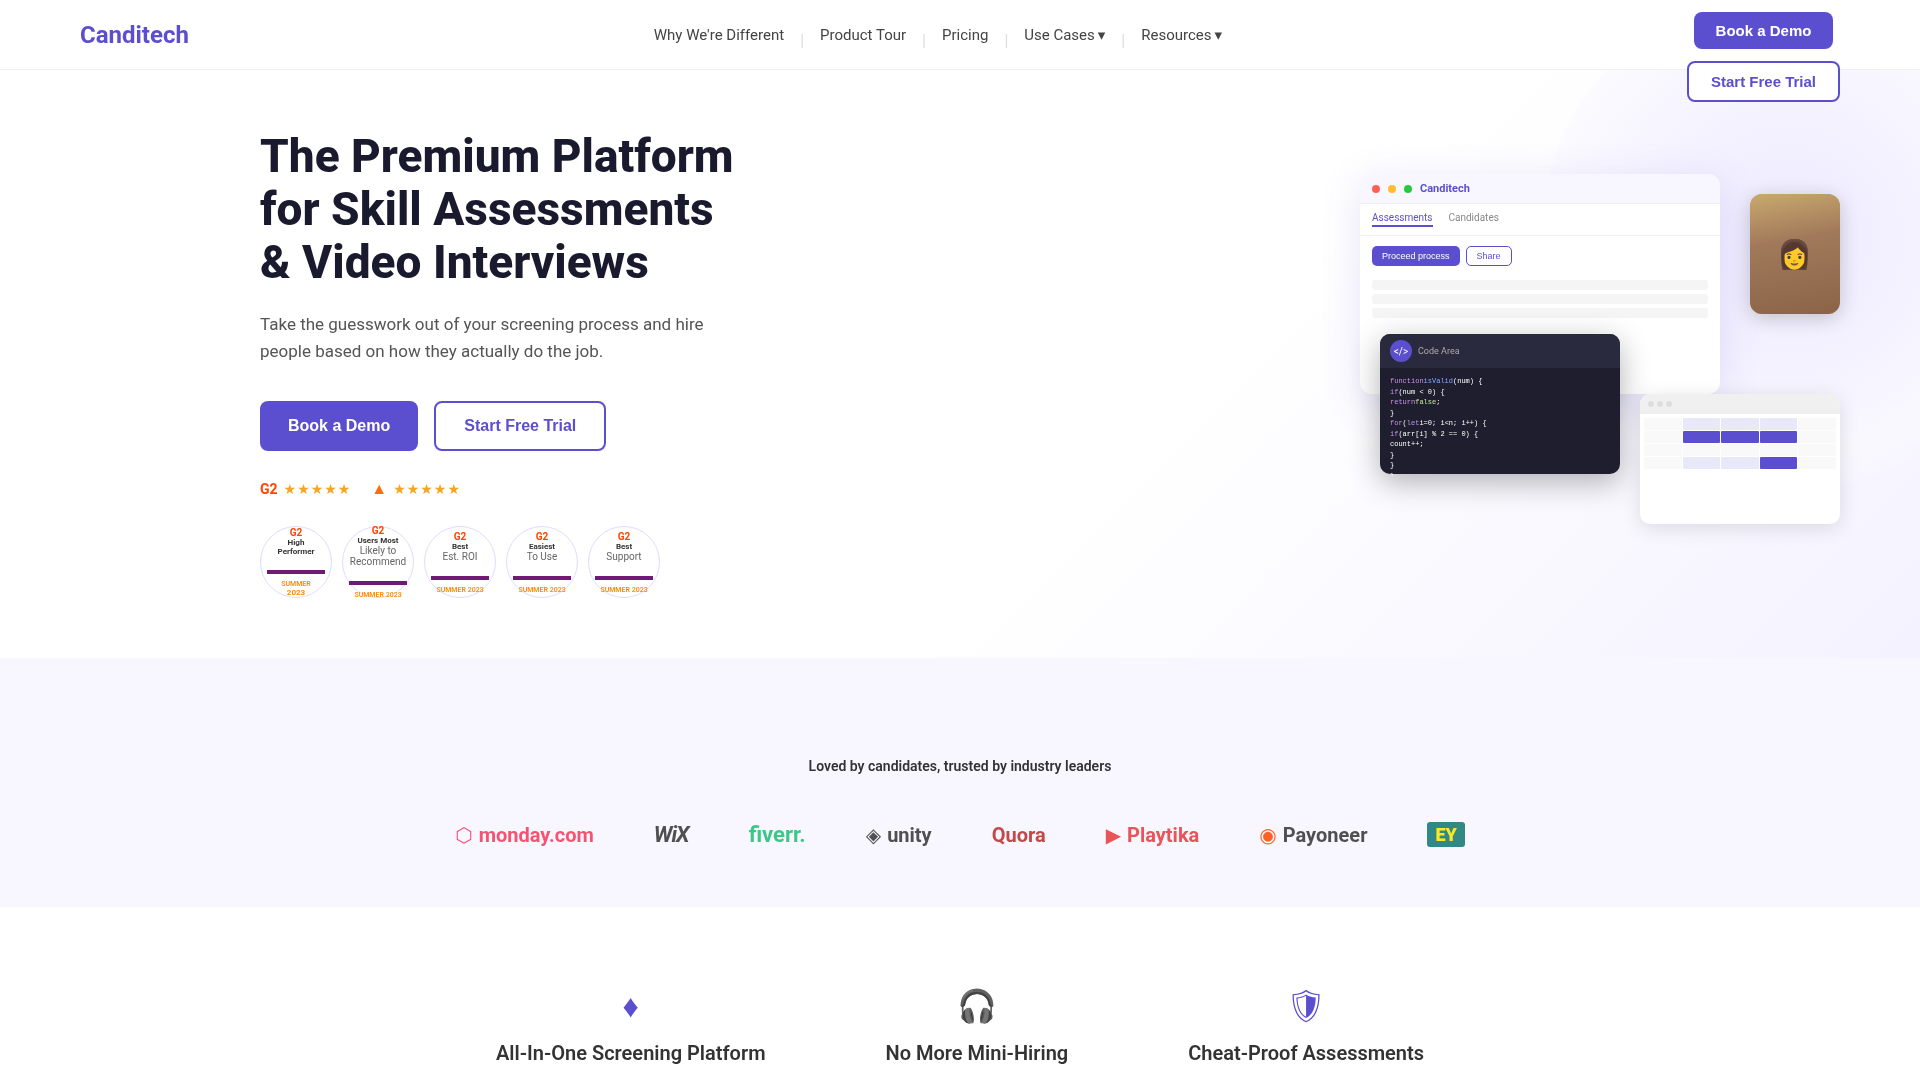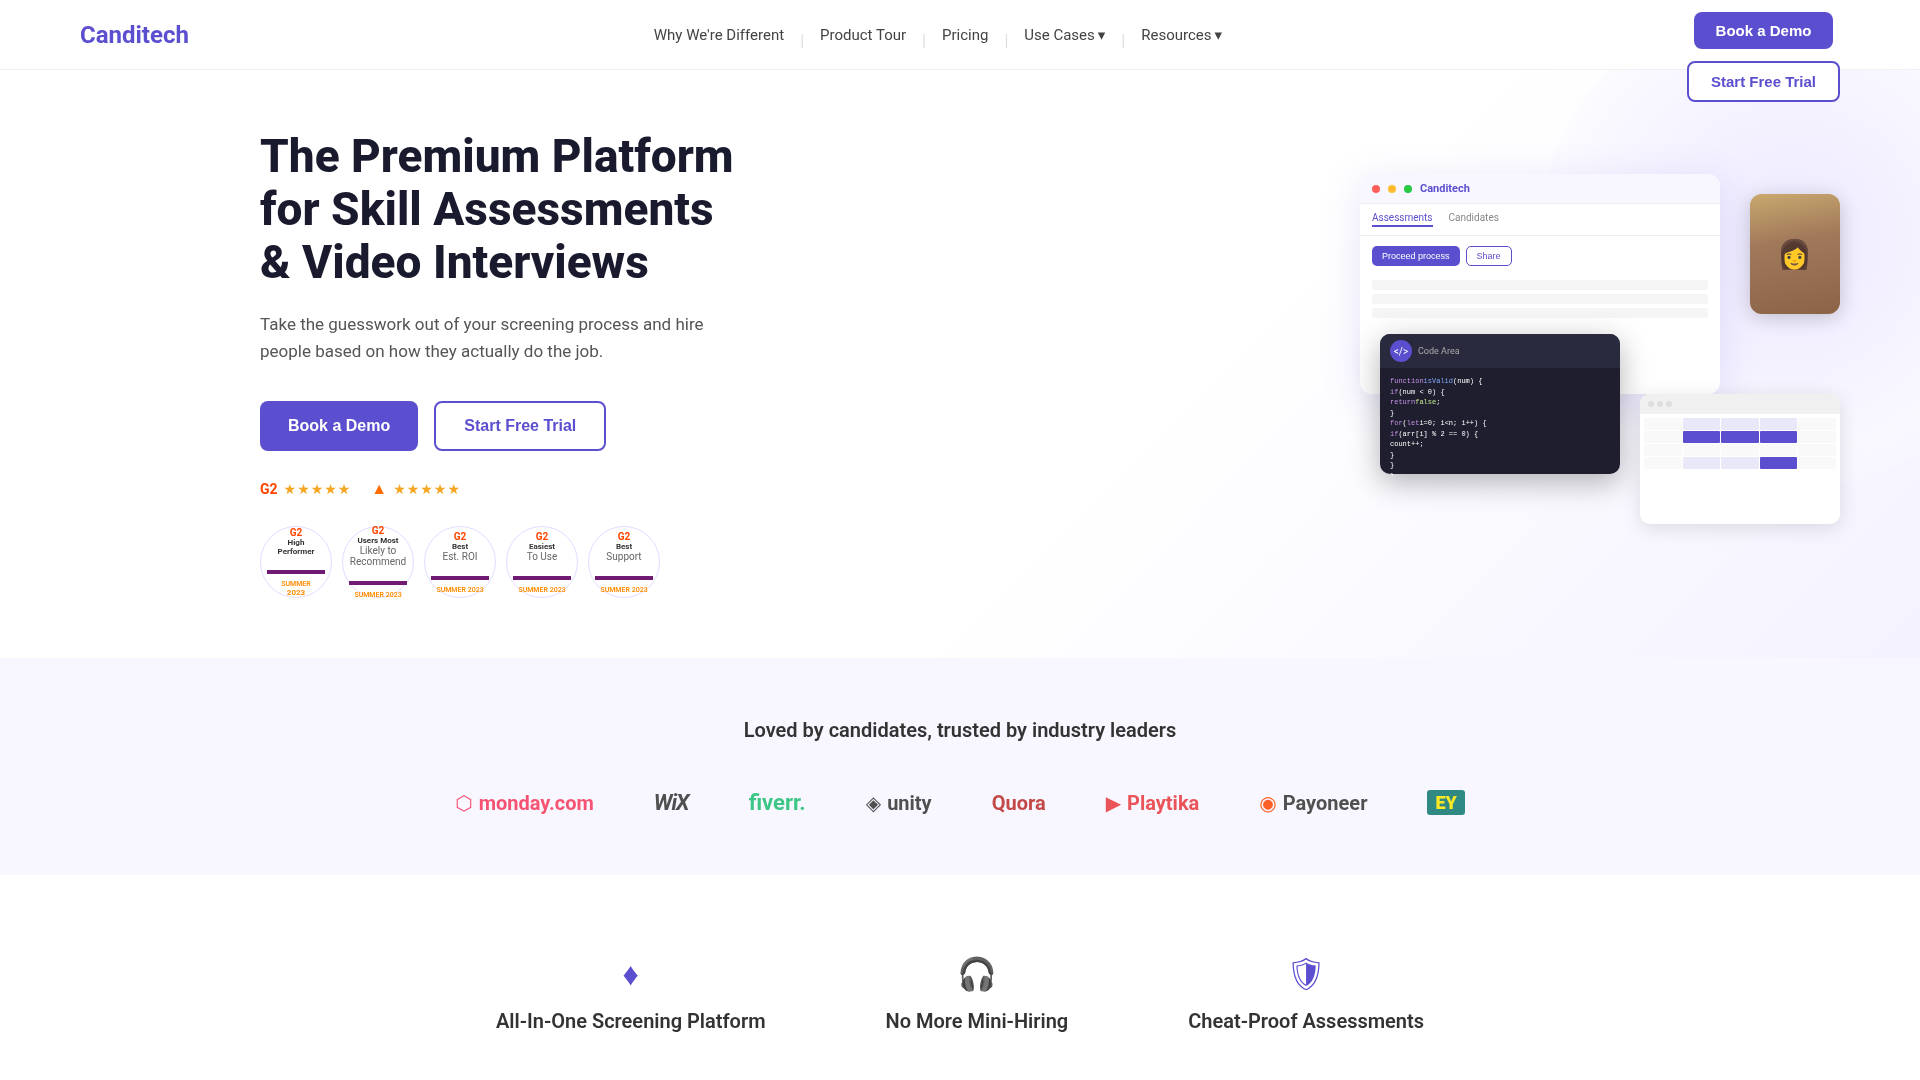--- a/index.html
+++ b/index.html
@@ -119,21 +119,21 @@
     }
     .sheet-bar { background: #f0f0f0; height: 20px; border-radius: 10px 10px 0 0; display: flex; align-items: center; padding: 0 8px; gap: 3px; }
     .sheet-dot { width: 6px; height: 6px; border-radius: 50%; background: #ddd; }
     .sheet-grid { display: grid; grid-template-columns: repeat(5, 1fr); gap: 1px; padding: 4px; }
     .sheet-cell { background: #f9f9f9; height: 12px; border-radius: 1px; font-size: 5px; display: flex; align-items: center; justify-content: center; color: #999; }
     .sheet-cell.highlight { background: #5b4fcf22; }
     .sheet-cell.blue-bg { background: #5b4fcf; }
 
     
     .trusted { background: #f8f7ff; padding: 60px 80px; text-align: center; }
-    .trusted-title { font-size: 20px; font-weight: 600; color: #333; margin-bottom: 48px; }
+    .trusted-title { font-size: 14px; font-weight: 600; color: #333; margin-bottom: 48px; margin-top: 40px; }
     .logos-row { display: flex; align-items: center; justify-content: center; gap: 60px; flex-wrap: wrap; }
     .logo-item { display: flex; align-items: center; gap: 6px; opacity: 0.85; }
     .logo-text { font-size: 20px; font-weight: 700; }
     .logo-monday { color: #f6375a; }
     .logo-wix { color: #333; font-style: italic; font-size: 22px; letter-spacing: -1px; }
     .logo-fiverr { color: #1dbf73; font-size: 22px; }
     .logo-unity { color: #333; display: flex; align-items: center; gap: 6px; }
     .logo-quora { color: #b92b27; }
     .logo-playtika { color: #e8373c; }
     .logo-ey { color: #ffe600; background: #0f766e; padding: 2px 8px; border-radius: 3px; font-weight: 900; font-size: 18px; }

